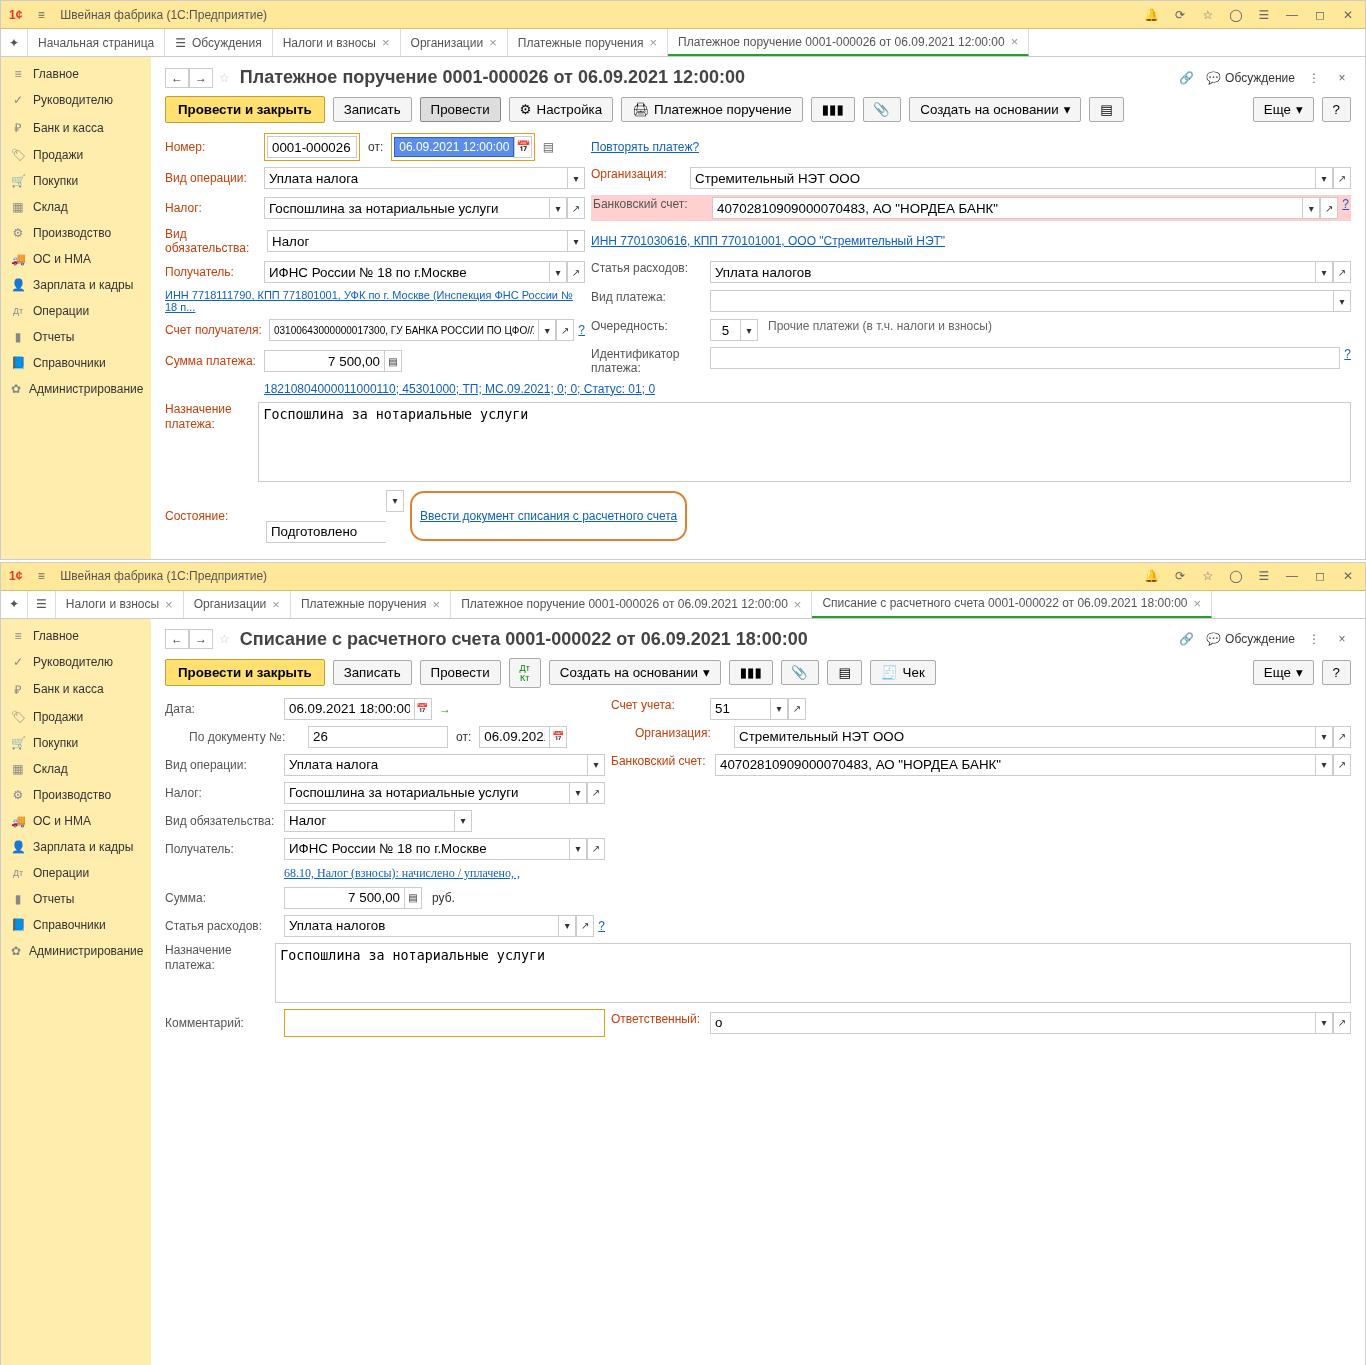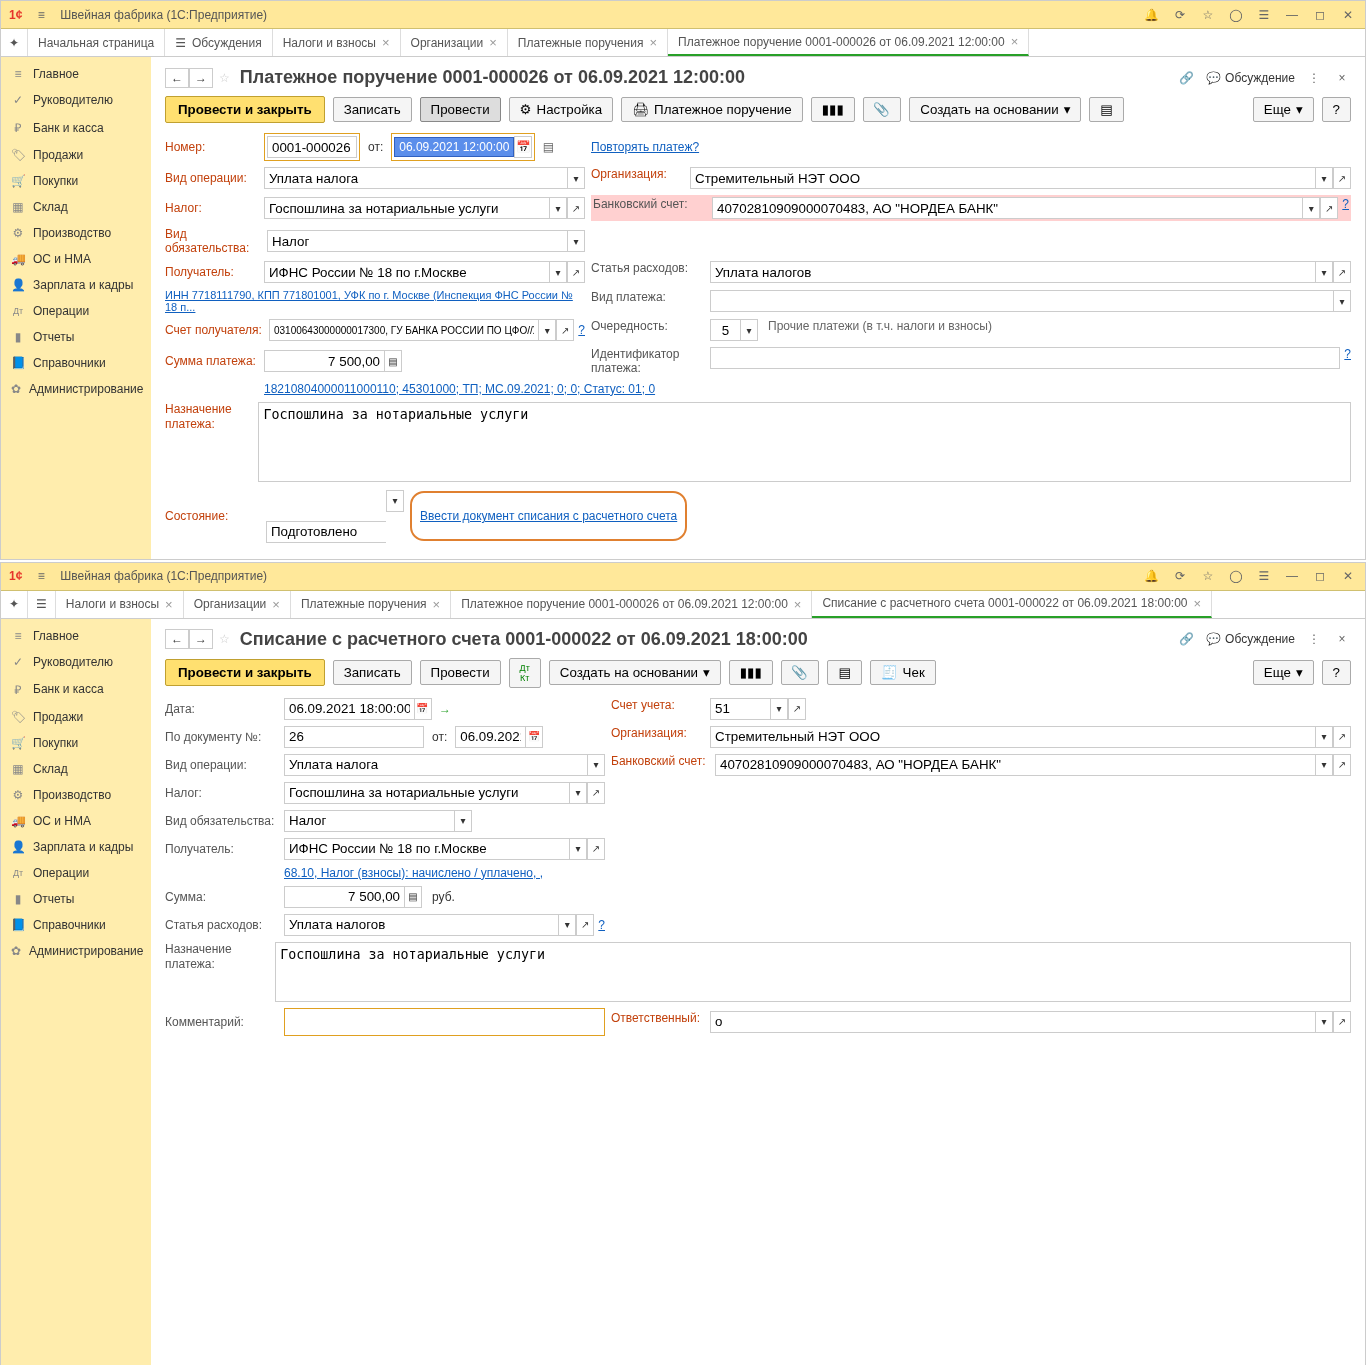--- a/index.html
+++ b/index.html
@@ -244,20 +244,23 @@
       </div>
 
       <div class="form-row">
         <div class="form-col-left">
           <span class="label" style="width:98px;">Вид обязательства:</span>
           <div class="input-group" style="flex:1;">
               <input class="input" style="flex: 1 1 0%;" value="Налог">
               <span class="ig-btn">▾</span>
             </div>
         </div>
+        <div class="form-col-right">
+          <span class="link">ИНН 7701030616, КПП 770101001, ООО "Стремительный НЭТ"</span>
+        </div>
       </div>
 
       <div class="form-row">
         <div class="form-col-left">
           <span class="label">Получатель:</span>
           <div class="input-group" style="flex:1;">
               <input class="input" style="flex: 1 1 0%;" value="ИФНС России № 18 по г.Москве">
               <span class="ig-btn">▾</span>
               <span class="ig-btn">↗</span>
             </div>
@@ -490,21 +493,21 @@
           <span class="label">Счет учета:</span>
           <div class="input-group">
               <input class="input" style="width: 60px;" value="51">
               <span class="ig-btn">▾</span>
               <span class="ig-btn">↗</span>
             </div>
         </div>
       </div>
 
       <div class="form-row">
-        <div class="form-col-left" style="width:440px;">
+        <div class="form-col-left" style="width:440px;margin-left:24px;">
           <span class="label-wide">По документу №:</span>
           <input class="input" style="width: 140px;" value="26">
           <span style="margin:0 4px;">от:</span>
           <div class="input-group">
               <input class="input" style="width: 70px;" value="06.09.2021">
               <span class="ig-btn">📅</span>
             </div>
         </div>
         <div class="form-col-right">
           <span class="label">Организация:</span>
@@ -560,21 +563,21 @@
           <span class="label-wide">Получатель:</span>
           <div class="input-group" style="flex:1;">
               <input class="input" style="flex: 1 1 0%;" value="ИФНС России № 18 по г.Москве">
               <span class="ig-btn">▾</span>
               <span class="ig-btn">↗</span>
             </div>
         </div>
       </div>
 
       <div class="form-row">
-        <div class="form-col-left" style="width:440px;">
+        <div class="form-col-left" style="width:440px;font-family:Liberation Serif, serif;">
           <span style="width:115px;display:inline-block;"></span>
           <span class="link">68.10, Налог (взносы): начислено / уплачено, ,</span>
         </div>
       </div>
 
       <div class="form-row">
         <div class="form-col-left" style="width:440px;">
           <span class="label-wide">Сумма:</span>
           <div class="input-group">
               <input class="input" style="width: 120px; text-align: right;" value="7 500,00">

